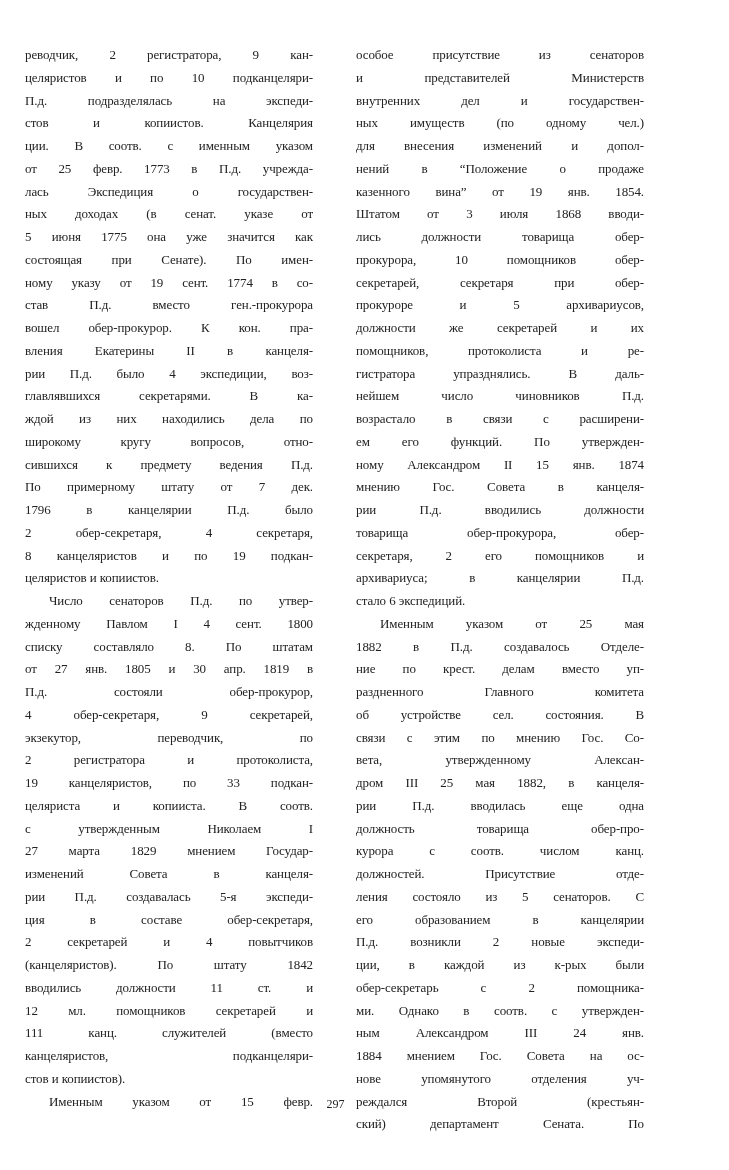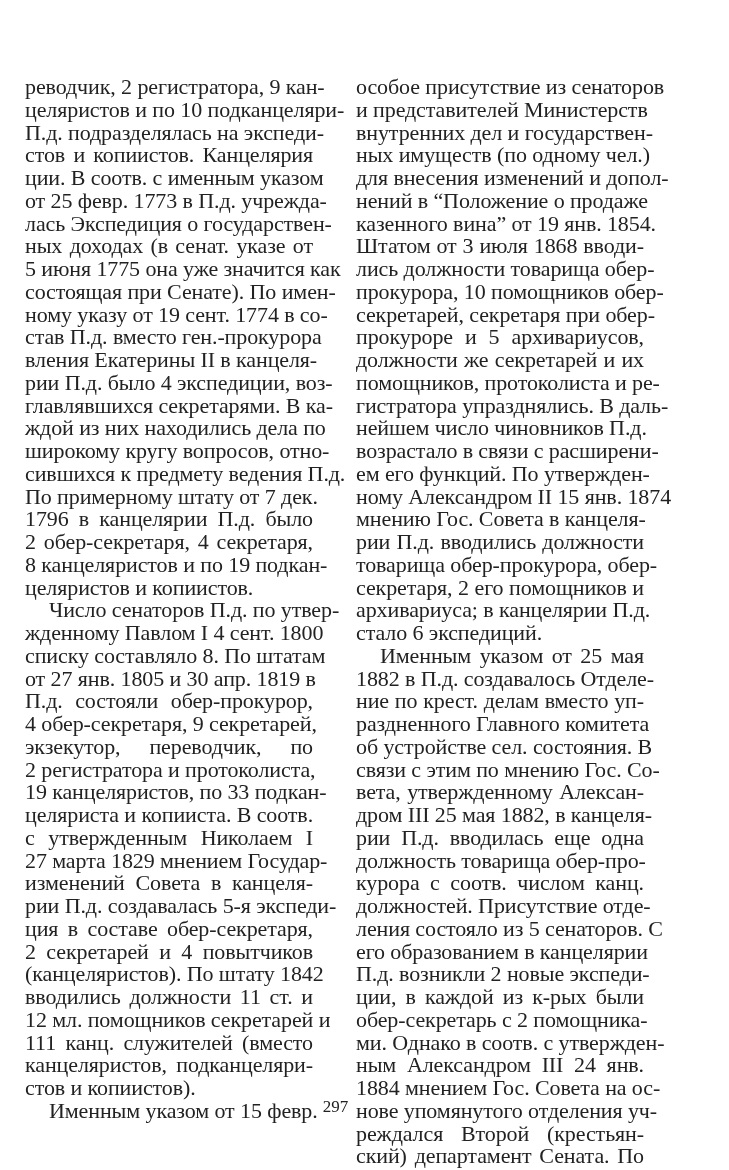--- a/index.html
+++ b/index.html
@@ -18,25 +18,24 @@
   .page {
     position: absolute;
     left: 0; top: 0;
     width: 729px;
     height: 1170px;
   }
   .column {
     position: absolute;
     top: 44px;
     width: 288px;
-    font-size: 22px;
+    font-size: 13px;
     line-height: 22.75px;
     text-align: justify;
     letter-spacing: -0.1px;
-    margin-top: 32px;
   }
   .col-left { left: 25px; }
   .col-right { left: 356px; }
   .line {
     display: block;
     height: 22.75px;
     white-space: nowrap;
     text-align-last: justify;
     text-align: justify;
   }
@@ -48,21 +47,21 @@
   }
   .line span.i {
   }
   .page-number {
     position: absolute;
     top: 1097px;
     left: 0;
     width: 729px;
     padding-left: 0;
     text-align: center;
-    font-size: 17px;
+    font-size: 12px;
     color: #222222;
   }
   .page-number span {
     position: relative;
     left: -29px;
   }
 </style>
 </head>
 <body>
 
@@ -73,20 +72,21 @@
       <span class="line"><span>П.д. подразделялась на экспеди-</span></span>
       <span class="line"><span>стов и копиистов. Канцелярия</span></span>
       <span class="line"><span>ции. В соотв. с именным указом</span></span>
       <span class="line"><span>от 25 февр. 1773 в П.д. учрежда-</span></span>
       <span class="line"><span>лась </span><span class="i">Экспедиция о государствен-</span></span>
       <span class="line"><span class="i">ных доходах</span><span> (в сенат. указе от</span></span>
       <span class="line"><span>5 июня 1775 она уже значится как</span></span>
       <span class="line"><span>состоящая при Сенате). По имен-</span></span>
       <span class="line"><span>ному указу от 19 сент. 1774 в со-</span></span>
       <span class="line"><span>став П.д. вместо ген.-прокурора</span></span>
+      <span class="line"><span>вошел обер-прокурор. К кон. пра-</span></span>
       <span class="line"><span>вления Екатерины II в канцеля-</span></span>
       <span class="line"><span>рии П.д. было 4 экспедиции, воз-</span></span>
       <span class="line"><span>главлявшихся секретарями. В ка-</span></span>
       <span class="line"><span>ждой из них находились дела по</span></span>
       <span class="line"><span>широкому кругу вопросов, отно-</span></span>
       <span class="line"><span>сившихся к предмету ведения П.д.</span></span>
       <span class="line"><span>По примерному штату от 7 дек.</span></span>
       <span class="line"><span>1796 в канцелярии П.д. было</span></span>
       <span class="line"><span>2 обер-секретаря, 4 секретаря,</span></span>
       <span class="line"><span>8 канцеляристов и по 19 подкан-</span></span>

